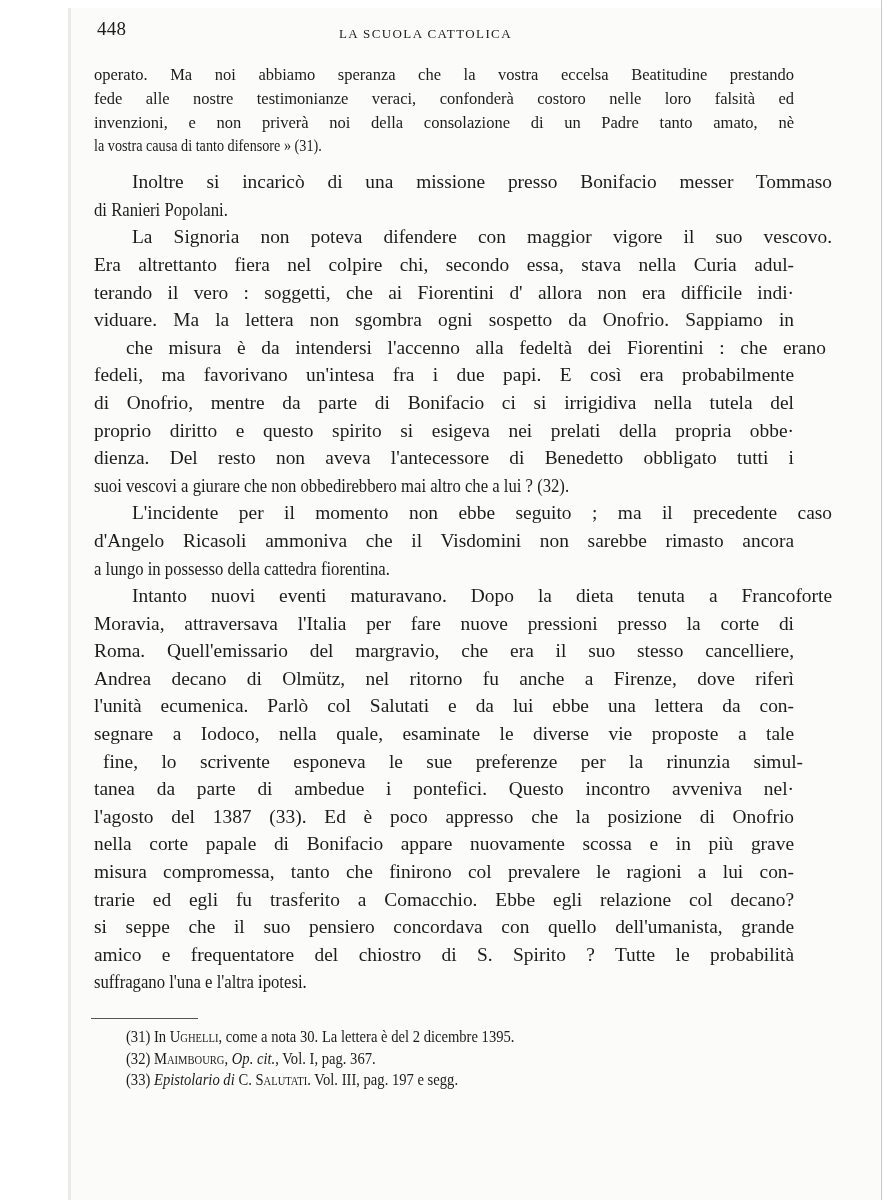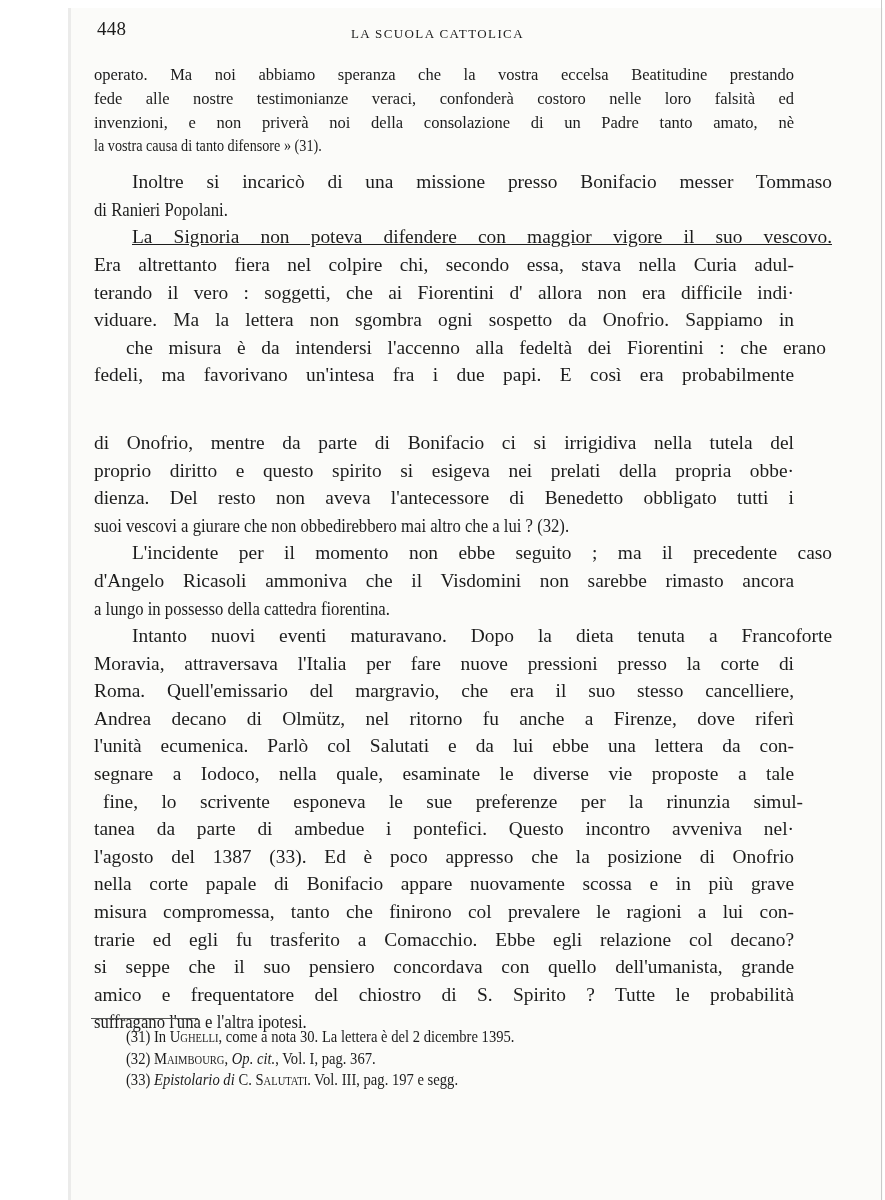--- a/index.html
+++ b/index.html
@@ -45,21 +45,20 @@
       top: 0;
       font-size: 19px;
       letter-spacing: 0.2px;
     }
     .head-title {
       position: absolute;
       left: 242px;
       top: 8px;
       font-size: 13px;
       letter-spacing: 1.4px;
-      margin-left: 12px;
     }
     .body-text {
       position: absolute;
       left: 94px;
       top: 63px;
       width: 700px;
     }
     .line {
       display: block;
       height: 27.6px;
@@ -123,27 +122,27 @@
       <span class="line small" style="display: block; width: 700px;">fede alle nostre testimonianze veraci, confonderà costoro nelle loro falsità ed</span>
       <span class="line small" style="display: block; width: 700px;">invenzioni, e non priverà noi della consolazione di un Padre tanto amato, nè</span>
       <span class="line small last" style="display: block; width: 813.953px; transform: scaleX(0.86);">la vostra causa di tanto difensore » (31).</span>
     </div>
     <div class="para-gap"></div>
     <div>
       <span class="line indent" style="display: block; width: 700px;">Inoltre si incaricò di una missione presso Bonifacio messer Tommaso</span>
       <span class="line last" style="display: block; width: 813.953px; transform: scaleX(0.86);">di Ranieri Popolani.</span>
     </div>
     <div>
-      <span class="line indent" style="display: block; width: 700px; text-decoration: underline;">La Signoria non poteva difendere con maggior vigore il suo vescovo.</span>
+      <span class="line indent" style="display: block; width: 700px;">La Signoria non poteva difendere con maggior vigore il suo vescovo.</span>
       <span class="line" style="display: block; width: 700px;">Era altrettanto fiera nel colpire chi, secondo essa, stava nella Curia adul-</span>
       <span class="line" style="display: block; width: 700px;">terando il vero : soggetti, che ai Fiorentini d' allora non era difficile indi·</span>
       <span class="line" style="display: block; width: 700px;">viduare. Ma la lettera non sgombra ogni sospetto da Onofrio. Sappiamo in</span>
       <span class="line" style="display: block; width: 700px; margin-left: 32px;">che misura è da intendersi l'accenno alla fedeltà dei Fiorentini : che erano</span>
       <span class="line" style="display: block; width: 700px;">fedeli, ma favorivano un'intesa fra i due papi. E così era probabilmente</span>
-      <span class="line" style="display: block; width: 700px; margin-top: 40px;">di Onofrio, mentre da parte di Bonifacio ci si irrigidiva nella tutela del</span>
+      <span class="line" style="display: block; width: 700px;">di Onofrio, mentre da parte di Bonifacio ci si irrigidiva nella tutela del</span>
       <span class="line" style="display: block; width: 700px;">proprio diritto e questo spirito si esigeva nei prelati della propria obbe·</span>
       <span class="line" style="display: block; width: 700px;">dienza. Del resto non aveva l'antecessore di Benedetto obbligato tutti i</span>
       <span class="line last" style="display: block; width: 813.953px; transform: scaleX(0.86);">suoi vescovi a giurare che non obbedirebbero mai altro che a lui ? (32).</span>
     </div>
     <div>
       <span class="line indent" style="display: block; width: 700px;">L'incidente per il momento non ebbe seguito ; ma il precedente caso</span>
       <span class="line" style="display: block; width: 700px;">d'Angelo Ricasoli ammoniva che il Visdomini non sarebbe rimasto ancora</span>
       <span class="line last" style="display: block; width: 813.953px; transform: scaleX(0.86);">a lungo in possesso della cattedra fiorentina.</span>
     </div>
     <div>

